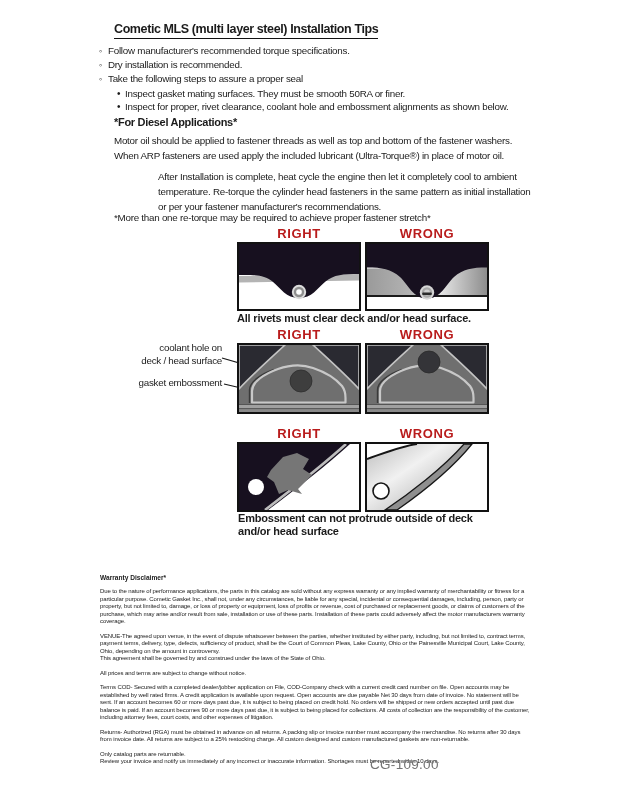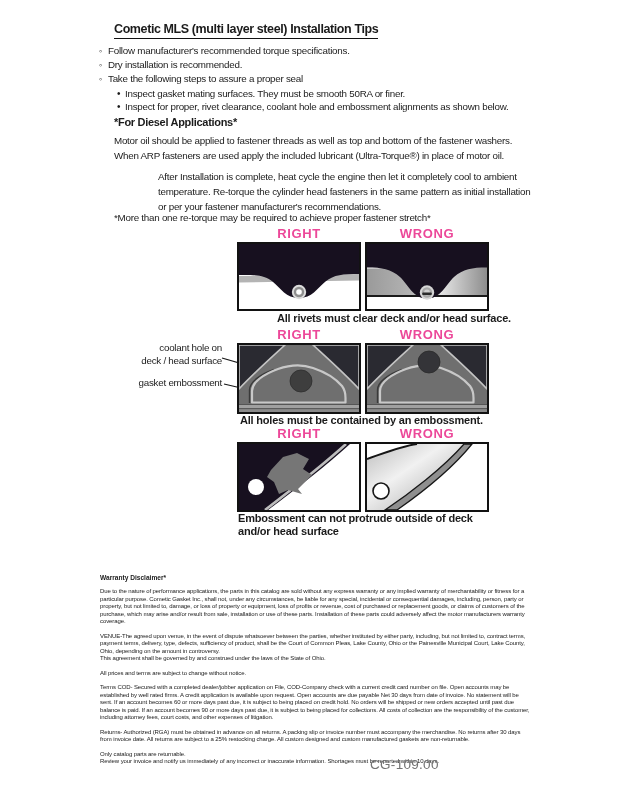--- a/index.html
+++ b/index.html
@@ -16,21 +16,21 @@
   
   .tips{left:99px;top:44px;font-size:9.8px;letter-spacing:-0.25px;line-height:13.2px;}
   .tip-row{display:flex;align-items:baseline;}
   .tip-row .marker{width:9px;flex:0 0 9px;font-size:9px;}
   .tip-row.sub{margin-left:18px;}
   .tip-row.sub .marker{width:8px;flex:0 0 8px;font-size:10px;}
   
   .diesel-heading{left:114px;top:116px;font-size:11px;font-weight:bold;letter-spacing:-0.3px;}
   .para{left:114px;font-size:9.8px;letter-spacing:-0.25px;line-height:15px;white-space:pre-line;}
   
-  .rw-label{width:124px;text-align:center;font-size:13px;font-weight:700;letter-spacing:0.6px;color:#ec4899;}
+  .rw-label{width:124px;text-align:center;font-size:13px;font-weight:700;letter-spacing:0.6px;color:#b91c1c;}
   .caption{font-size:11px;font-weight:bold;letter-spacing:-0.2px;line-height:12.5px;white-space:pre-line;}
   .panel{border:2px solid #121212;background:#fff;}
   .panel svg{display:block;}
   .callout{font-size:9.8px;letter-spacing:-0.25px;line-height:13px;text-align:right;white-space:pre-line;}
   
   .disclaimer{left:100px;top:574px;width:430px;}
   .disclaimer .d-head{font-size:6.6px;font-weight:bold;margin-bottom:7px;letter-spacing:0;}
   .disclaimer p{font-size:6px;line-height:7.5px;letter-spacing:-0.1px;margin:0 0 7px 0;white-space:pre-line;}
   .page-number{left:370px;top:757px;width:100px;font-size:13.5px;letter-spacing:0.3px;color:#737373;}
 </style>
@@ -100,21 +100,21 @@
       <polygon points="0,24.5 120,23 120,51 0,52.5" fill="url(#g-deck)"></polygon>
       <rect x="0" y="51" width="120" height="2" fill="#1a1a1a"></rect>
       <path d="M0,0 H120 V23.5 C105,23.5 96,25 87,33 C78.5,41 74,54.5 60,54.5 C46,54.5 41.5,41 33,33 C24,25 15,23.5 0,23.5 Z" fill="#17101f"></path>
       <circle cx="60" cy="48.5" r="7.2" fill="#d6d6d6"></circle>
       <circle cx="60" cy="48.5" r="5.2" fill="#a8a8a8"></circle>
       <circle cx="60" cy="48.5" r="2.9" fill="#cfcfcf"></circle>
       <rect x="55.2" y="48.6" width="9.6" height="2.3" rx="1" fill="#2a2a2a"></rect>
     </svg>
   </div>
 
-  <div class="abs caption" style="left:237px;top:312px;margin-left:40px;">All rivets must clear deck and/or head surface.</div>
+  <div class="abs caption" style="left:237px;top:312px;">All rivets must clear deck and/or head surface.</div>
 
   <div class="abs rw-label" style="left:237px;top:327px;">RIGHT</div>
   <div class="abs rw-label" style="left:365px;top:327px;">WRONG</div>
 
   <div class="abs callout" style="left:100px;top:341px;width:122px;">coolant hole on
 deck / head surface</div>
   <div class="abs callout" style="left:100px;top:376px;width:122px;">gasket embossment</div>
 
   <svg class="abs" style="left:140px;top:340px;pointer-events:none;" width="180" height="62">
     <line x1="82" y1="18" x2="158" y2="40" stroke="#161616" stroke-width="1.1"></line>
@@ -144,21 +144,20 @@
       <path d="M10.5,58 L10.5,45 C10.5,37 21,29.5 35,24.5" fill="none" stroke="#3a3a3a" stroke-width="1.4"></path>
       <path d="M13,57.5 L13,46 C13,37 25,29 39,24 C51,19.8 64,19.5 74,23 C86,27 97,34 103,41 C106,45 106.5,49 106.5,53 L106.5,57.5 Z" fill="none" stroke="#c8c8c8" stroke-width="2.2" stroke-linejoin="round"></path>
       <circle cx="62" cy="17" r="11" fill="#343438" stroke="#2a2a2a" stroke-width="0.8"></circle>
       <rect x="0" y="59" width="120" height="1" fill="#555555"></rect>
       <rect x="0" y="60" width="120" height="3.2" fill="#a0a0a0"></rect>
       <rect x="0" y="63.2" width="120" height="1" fill="#555555"></rect>
       <rect x="0" y="64.2" width="120" height="2.8" fill="#8a8a8a"></rect>
     </svg>
   </div>
 
-  <div class="abs caption" style="left:240px;top:414px;">All holes must be contained by an embossment.</div>
 
   <div class="abs rw-label" style="left:237px;top:426px;">RIGHT</div>
   <div class="abs rw-label" style="left:365px;top:426px;">WRONG</div>
 
   <div class="abs panel" style="left:237px;top:442px;">
     <svg width="120" height="66" viewBox="0 0 120 66">
       <rect x="0" y="0" width="120" height="66" fill="#ffffff"></rect>
       <path d="M0,0 H111 C89,20 56,46 29,66 L0,66 Z" fill="#17101f"></path>
       <path d="M26,66 C52,46 85,20 107,0" fill="none" stroke="#bdbdbd" stroke-width="2.6"></path>
       <path d="M32,26 L44,13 L58,9 L70,15 L64,25 L73,31 L59,45 L63,50 L49,46 L40,50 L35,38 L28,33 Z" fill="#767676"></path>

